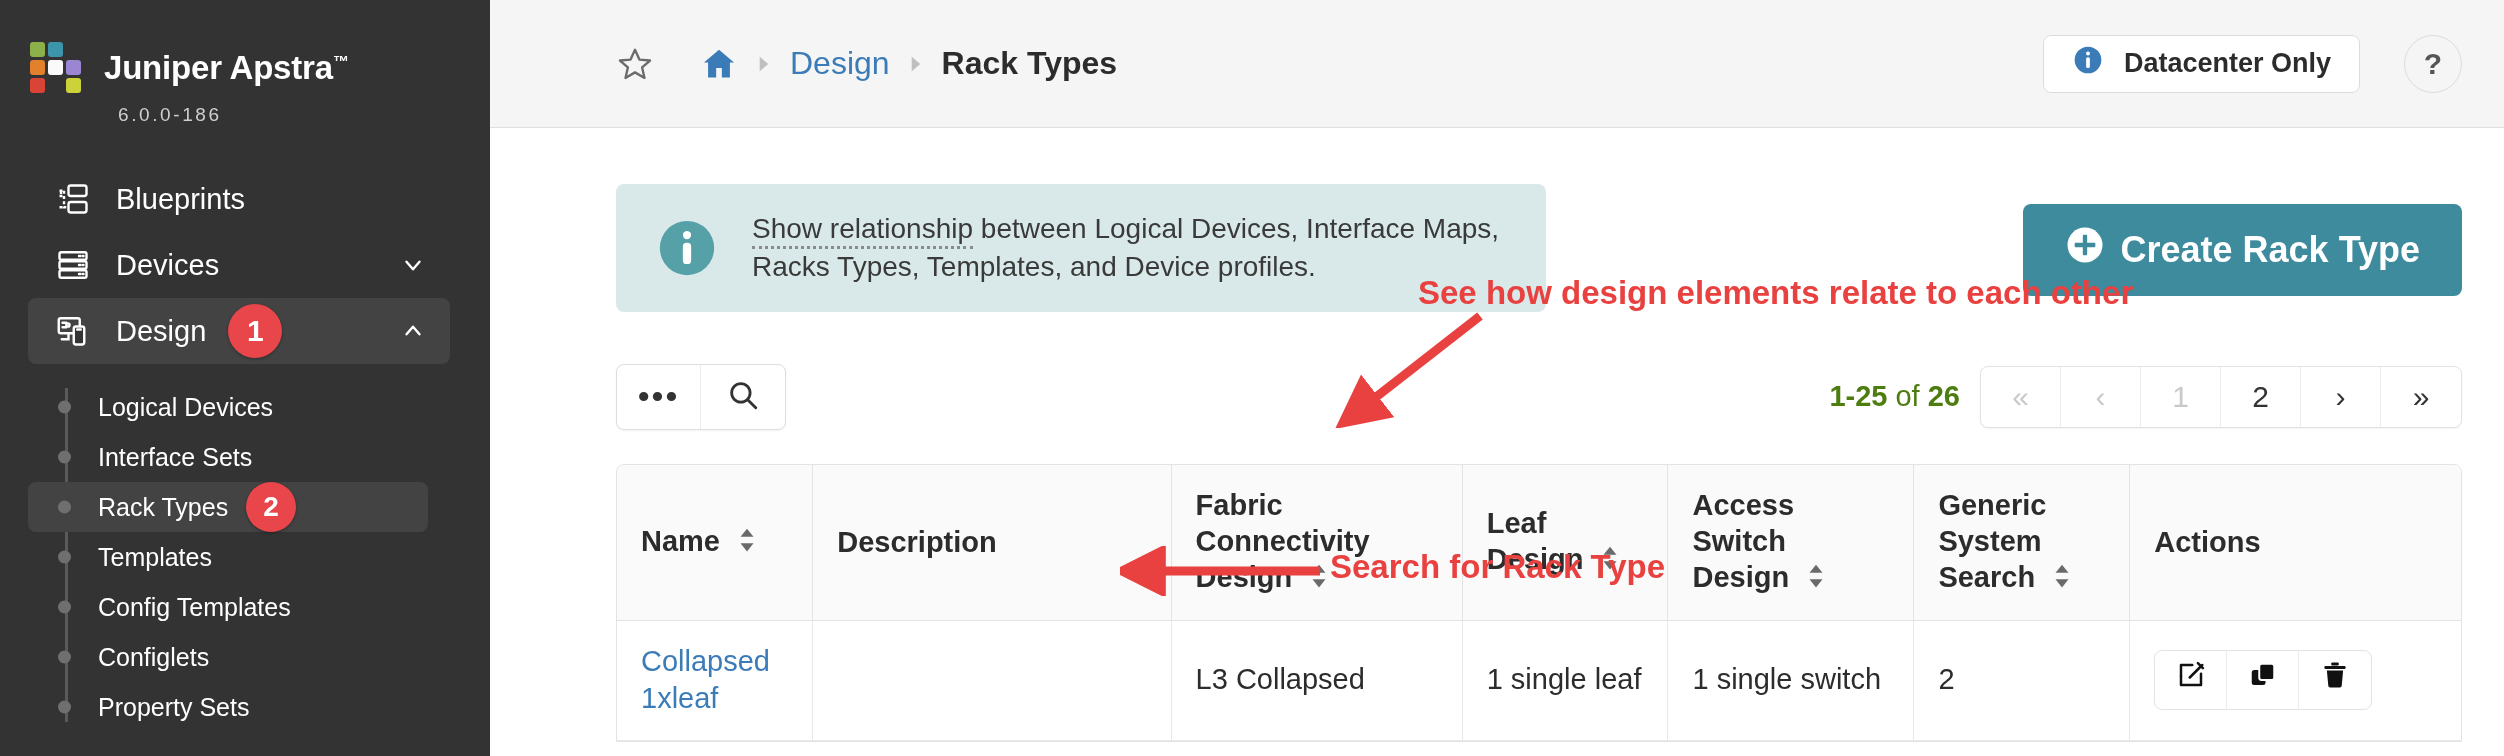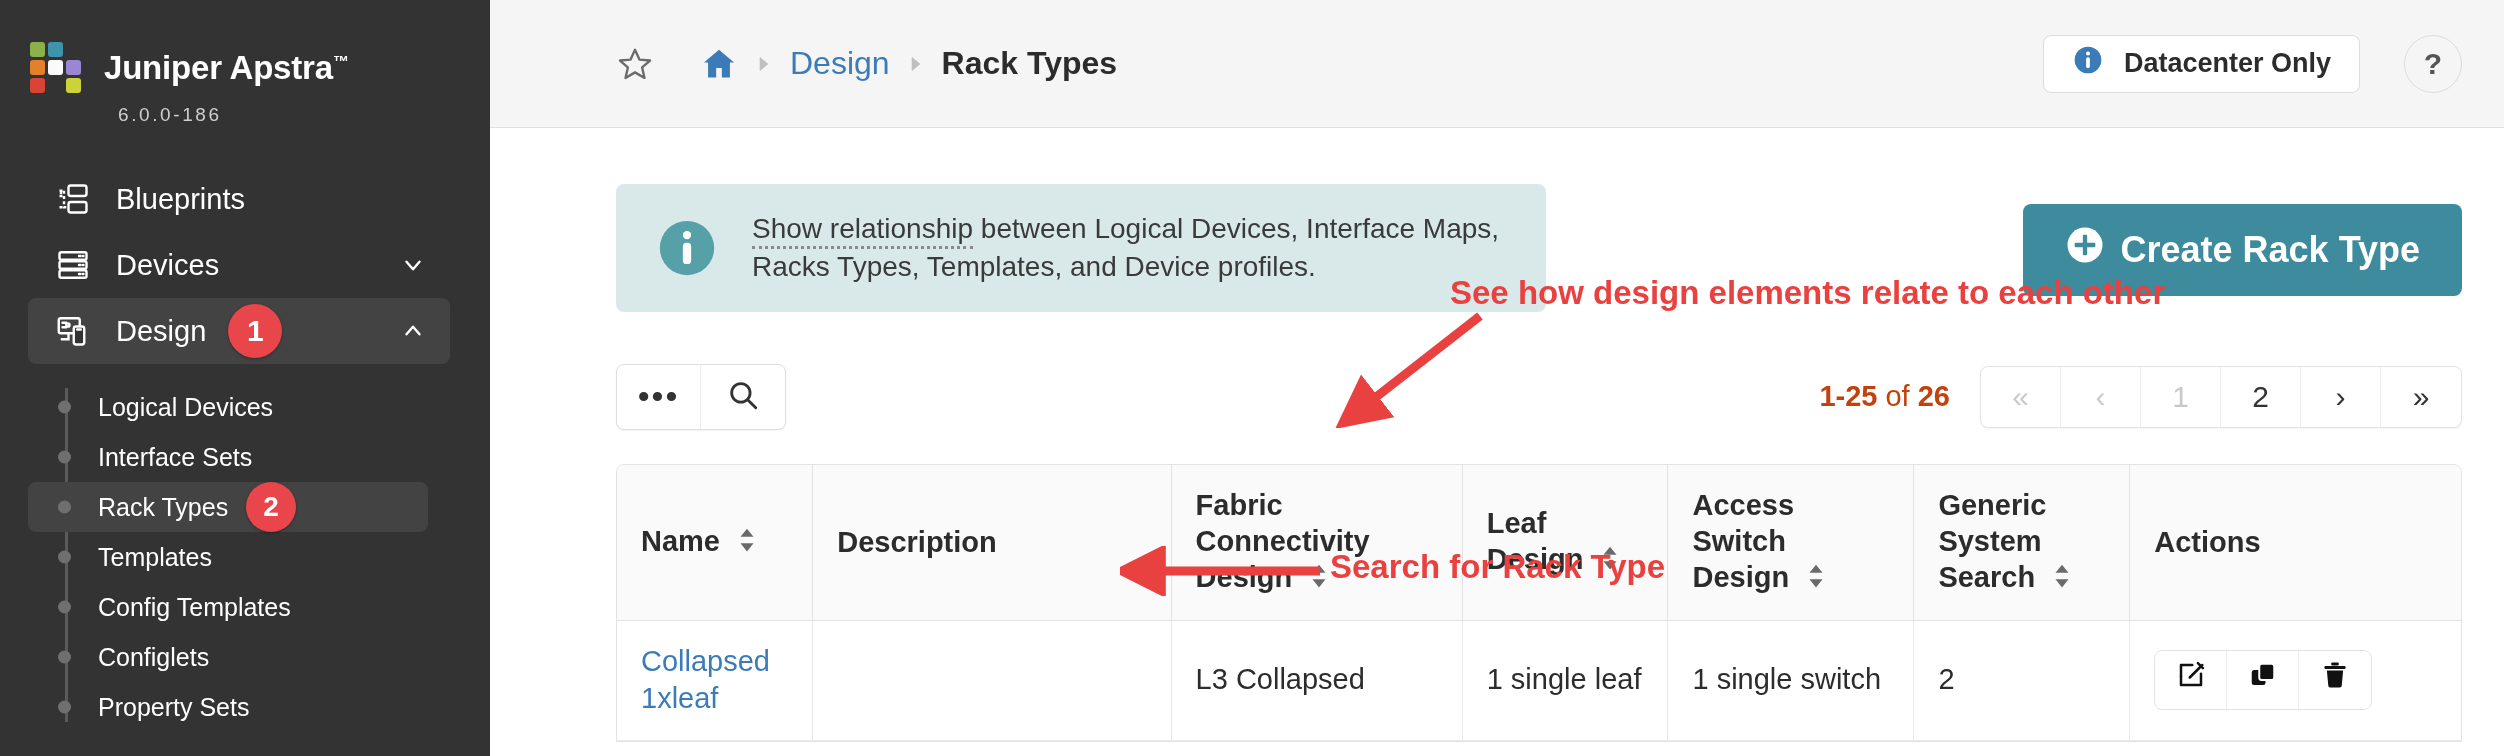--- a/index.html
+++ b/index.html
@@ -142,21 +142,21 @@
     border-radius: 8px; overflow: hidden; height: 66px;
     box-shadow: 0 1px 2px rgba(0,0,0,.05);
   }
   .btn-group > div {
     width: 84px; display: flex; align-items: center; justify-content: center;
     cursor: pointer; border-right: 1px solid #ececec;
   }
   .btn-group > div:last-child { border-right: none; }
   .dots { font-size: 34px; color: #333; letter-spacing: 2px; line-height: 0.4; }
 
-  .page-info { margin-left: auto; font-size: 29px; color: #c2410c; margin-right: 30px; white-space: nowrap; }
+  .page-info { margin-left: auto; font-size: 29px; color: #4d7c0f; margin-right: 20px; white-space: nowrap; }
   .page-info b { font-weight: 700; }
   .pager {
     display: flex; background: #fff; border: 1px solid #e3e3e3;
     border-radius: 8px; overflow: hidden; height: 62px;
     box-shadow: 0 1px 2px rgba(0,0,0,.05);
   }
   .pager > div {
     min-width: 80px; display: flex; align-items: center; justify-content: center;
     border-right: 1px solid #ececec; font-size: 30px; color: #333; cursor: pointer;
   }
@@ -183,21 +183,21 @@
   .cell-link { color: #3b7cb8; cursor: pointer; }
   .action-group { display: inline-flex; border: 1px solid #e3e3e3; border-radius: 8px; overflow: hidden; background:#fff; }
   .action-group > div {
     width: 72px; height: 58px; display: flex; align-items: center; justify-content: center;
     border-right: 1px solid #ececec; cursor: pointer;
   }
   .action-group > div:last-child { border-right: none; }
 
   
   .anno { position: absolute; color: #e8413f; font-weight: 700; white-space: nowrap; pointer-events: none; }
-  .anno-1 { left: 960px; top: 146px; font-size: 33px; }
+  .anno-1 { left: 928px; top: 146px; font-size: 33px; }
   .anno-2 { left: 840px; top: 420px; font-size: 33px; }
   .arrow-svg { position: absolute; pointer-events: none; }
 </style>
 </head>
 <body>
 
 <div class="app">
 
   <aside class="sidebar">
 

